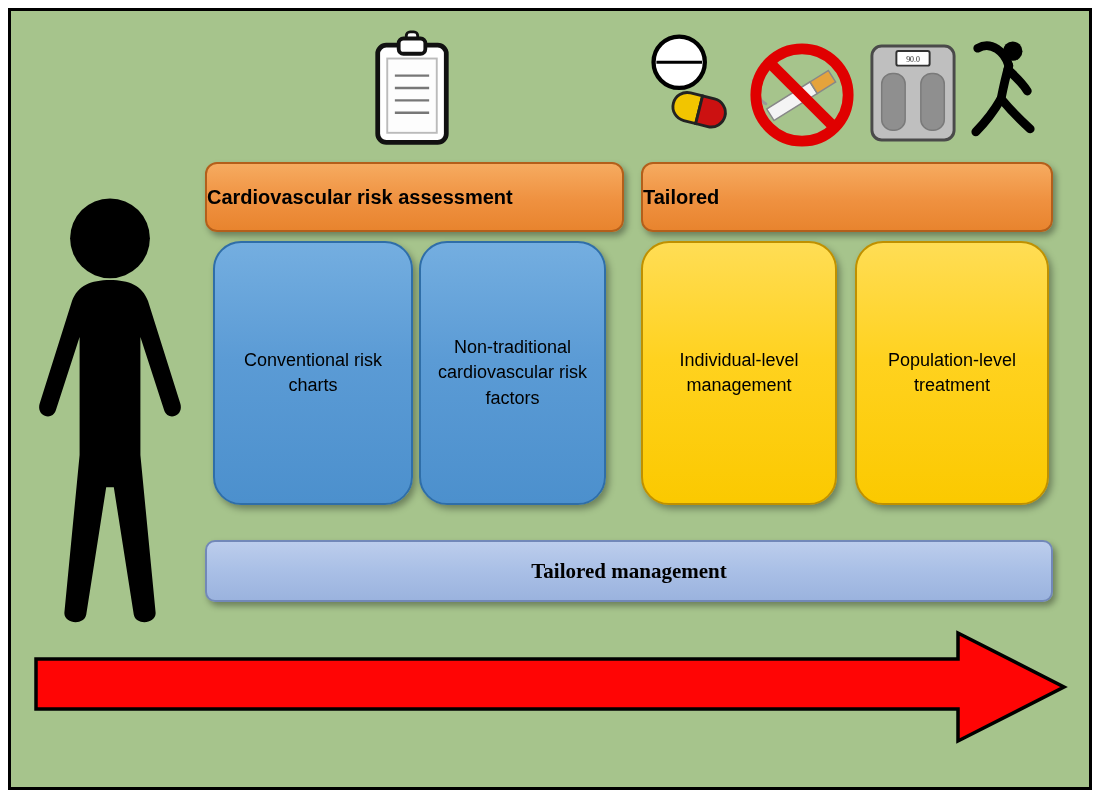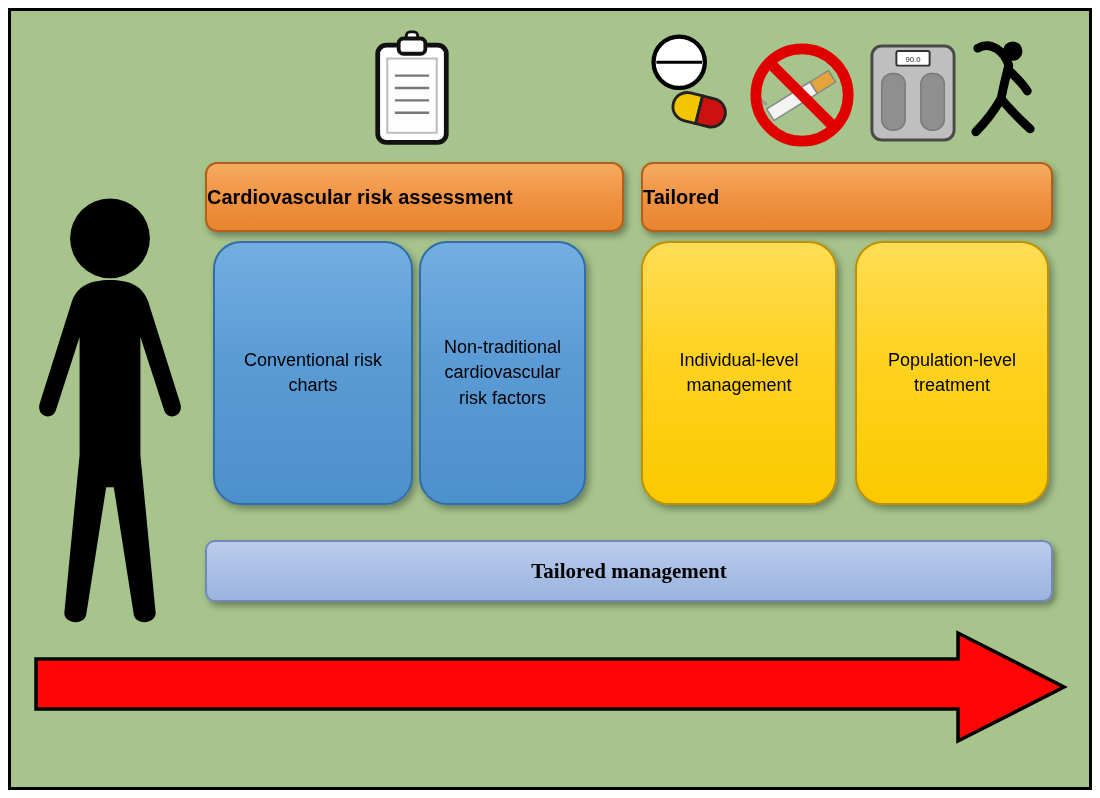--- a/index.html
+++ b/index.html
@@ -112,21 +112,21 @@
     <g transform="rotate(-32 56 56)">
       <rect x="18" y="49" width="52" height="14" fill="#f4f4f4" stroke="#888" stroke-width="1.5"></rect>
       <rect x="70" y="49" width="22" height="14" fill="#e5a33c" stroke="#888" stroke-width="1.5"></rect>
       <path d="M20,44 q-5,-8 1,-15 q5,-6 1,-12" fill="none" stroke="#9a9a9a" stroke-width="3" stroke-linecap="round"></path>
     </g>
     <circle cx="56" cy="56" r="47" fill="none" stroke="#e00000" stroke-width="11"></circle>
     <line x1="24" y1="24" x2="88" y2="88" stroke="#e00000" stroke-width="11"></line>
   </svg>
 </div>
 
-<div class="icon-wrap" style="left:868px; top:42px; width:90px; height:102px;">
+<div class="icon-wrap" style="left:868px; top:42px; width:90px; height:102px;font-family:Liberation Serif, serif;">
   <svg viewBox="0 0 92 104">
     <rect x="4" y="4" width="84" height="96" rx="10" fill="#bfbfbf" stroke="#4a4a4a" stroke-width="3"></rect>
     <rect x="29" y="9" width="34" height="15" rx="2" fill="#ffffff" stroke="#333" stroke-width="2"></rect>
     <text x="46" y="20" font-size="8" text-anchor="middle" fill="#222">90.0</text>
     <rect x="14" y="32" width="24" height="58" rx="11" fill="#8f8f8f" stroke="#7a7a7a" stroke-width="1.5"></rect>
     <rect x="54" y="32" width="24" height="58" rx="11" fill="#8f8f8f" stroke="#7a7a7a" stroke-width="1.5"></rect>
   </svg>
 </div>
 
 <div class="icon-wrap" style="left:968px; top:36px; width:70px; height:110px;">
@@ -145,21 +145,21 @@
 <div class="hdr-bar" style="left:205px; top:162px; width:415px;">
   <span>Cardiovascular risk assessment</span>
 </div>
 <div class="hdr-bar" style="left:641px; top:162px; width:408px;">
   <span>Tailored</span>
 </div>
 
 <div class="big-box box-blue" style="left:205px; width:200px;margin-left:8px;">
   <span>Conventional risk charts</span>
 </div>
-<div class="big-box box-blue" style="left:419px; width:167px;">
+<div class="big-box box-blue" style="left:419px; width:187px;">
   <span>Non-traditional cardiovascular risk factors</span>
 </div>
 <div class="big-box box-yellow" style="left:641px; width:196px;">
   <span>Individual-level management</span>
 </div>
 <div class="big-box box-yellow" style="left:855px; width:194px;align-items:center;">
   <span>Population-level treatment</span>
 </div>
 
 <div class="footer-bar">

